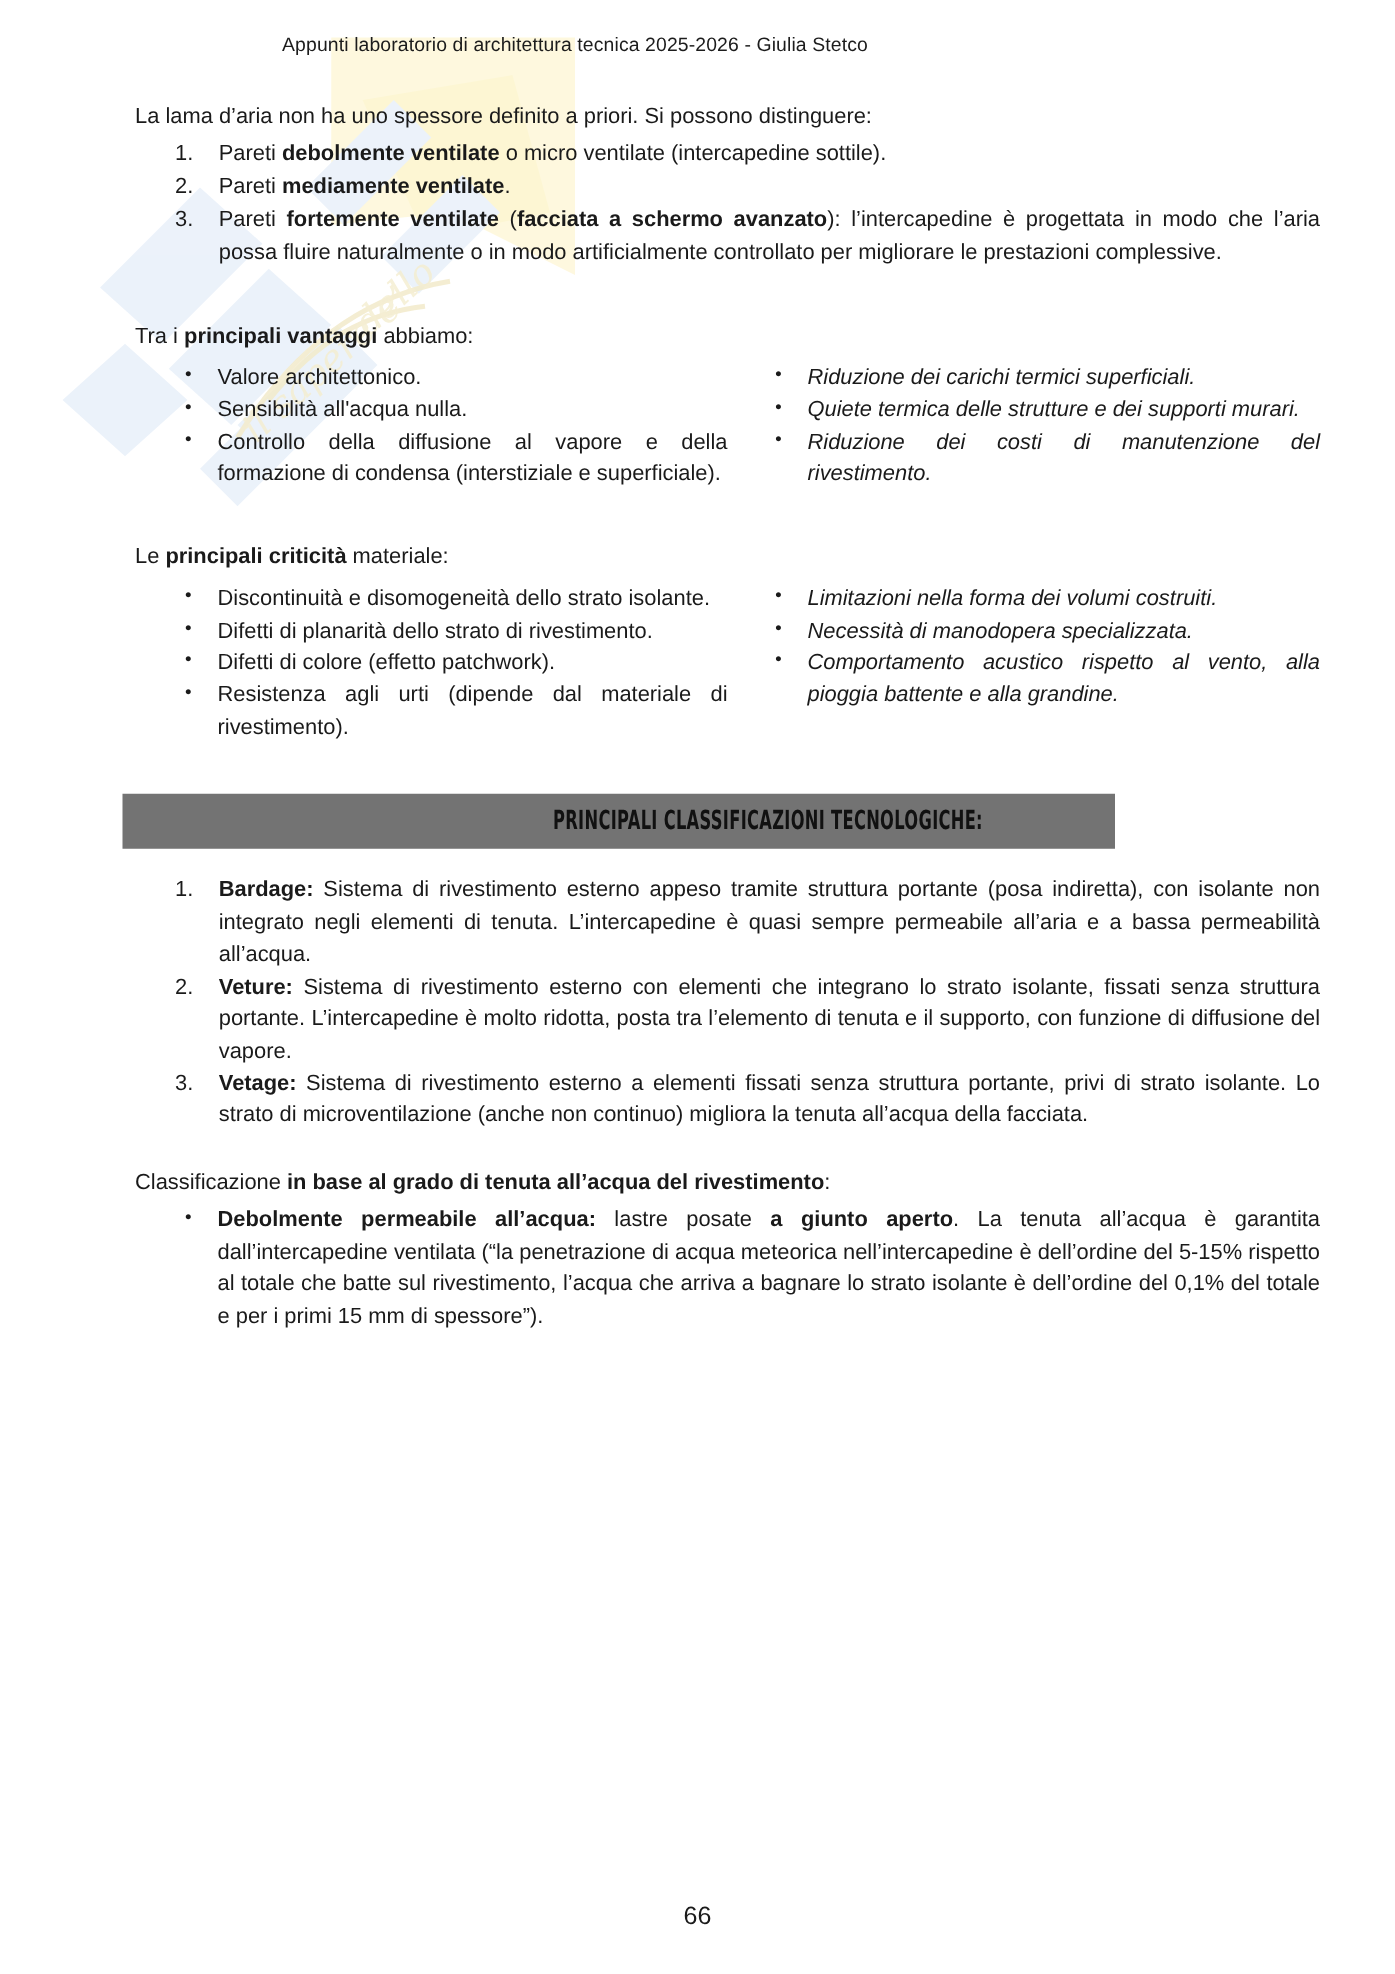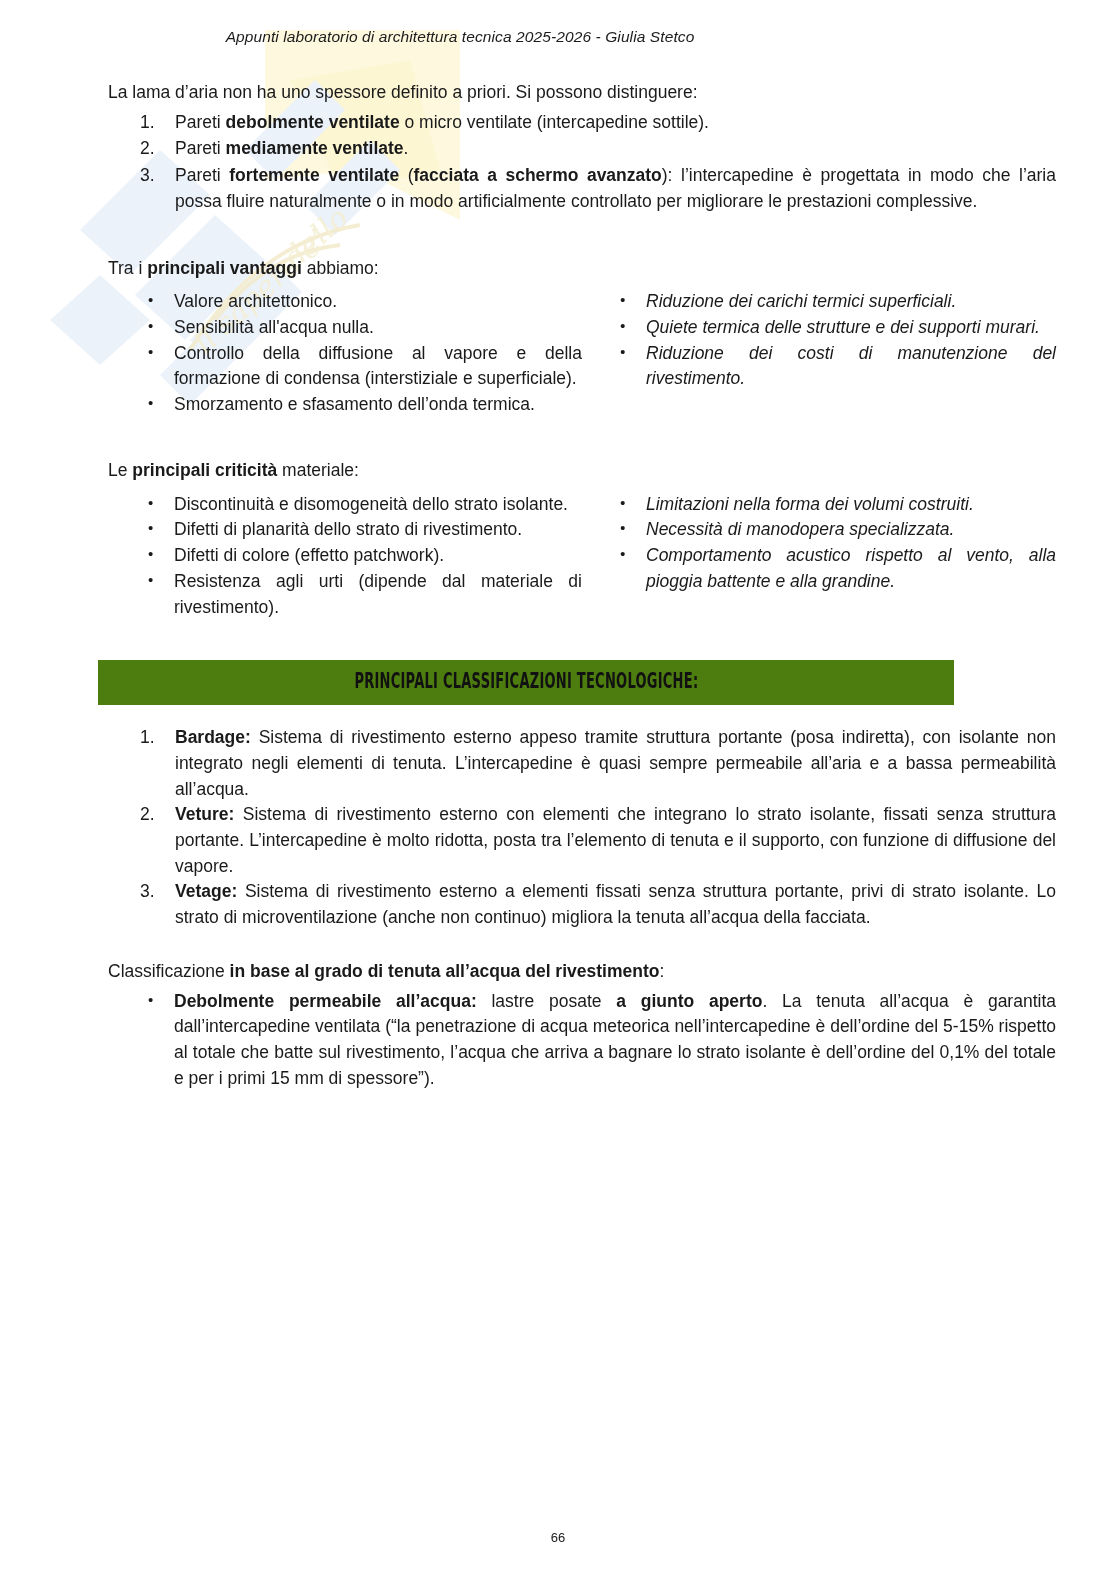--- a/index.html
+++ b/index.html
@@ -33,21 +33,20 @@
   }
   .wm-svg { display:block; width:100%; height:100%; }
 
   
   .doc-header {
     position: absolute;
     top: 28px;
     left: 0;
     width: 920px;
     text-align: center;
-    font-style: italic;
     font-size: 15.5px;
     letter-spacing: 0.1px;
     color: #1c1c1c;
     z-index: 3;
   }
 
   
   .content {
     position: absolute;
     left: 108px;
@@ -124,25 +123,25 @@
   .col-right ul.bul > li::before { left: 38px; }
 
   
   .gap-lg { height: 40px; }
   .gap-md { height: 28px; }
   .gap-sm { height: 16px; }
 
   
   .banner {
     position: relative;
-    width: 856px;
+    width: 794px;
     margin-left: -10px;
-    background: #4d7c0f;
+    background: #737373;
     padding: 6px 0 8px 0;
-    text-align: center;
+    text-align: right;
     z-index: 2;
   }
   .banner-title {
     font-family: "DejaVu Sans", sans-serif;
     font-weight: 700;
     font-size: 21px;
     letter-spacing: 0.4px;
     color: #111111;
     text-transform: uppercase;
     transform: scaleX(0.62);
@@ -154,21 +153,21 @@
   
   ol.num.cls > li { margin-bottom: 0; }
 
   
   .page-number {
     position: absolute;
     bottom: 34px;
     left: 0;
     width: 1116px;
     text-align: center;
-    font-size: 13px;
+    font-size: 20px;
     color: #1a1a1a;
     z-index: 3;
   }
 </style>
 </head>
 <body>
 
 <div class="page">
 
   <div class="watermark">
@@ -212,21 +211,20 @@
     <div class="gap-lg"></div>
 
     <p class="para"><span>Tra i </span><b>principali vantaggi</b><span> abbiamo:</span></p>
 
     <div class="twocol">
       <div class="col-left">
         <ul class="bul">
           <li>Valore architettonico.</li>
           <li>Sensibilità all'acqua nulla.</li>
           <li>Controllo della diffusione al vapore e della formazione di condensa (interstiziale e superficiale).</li>
-          <li>Smorzamento e sfasamento dell’onda termica.</li>
         </ul>
       </div>
       <div class="col-right">
         <ul class="bul">
           <li>Riduzione dei carichi termici superficiali.</li>
           <li>Quiete termica delle strutture e dei supporti murari.</li>
           <li>Riduzione dei costi di manutenzione del rivestimento.</li>
         </ul>
       </div>
     </div>

